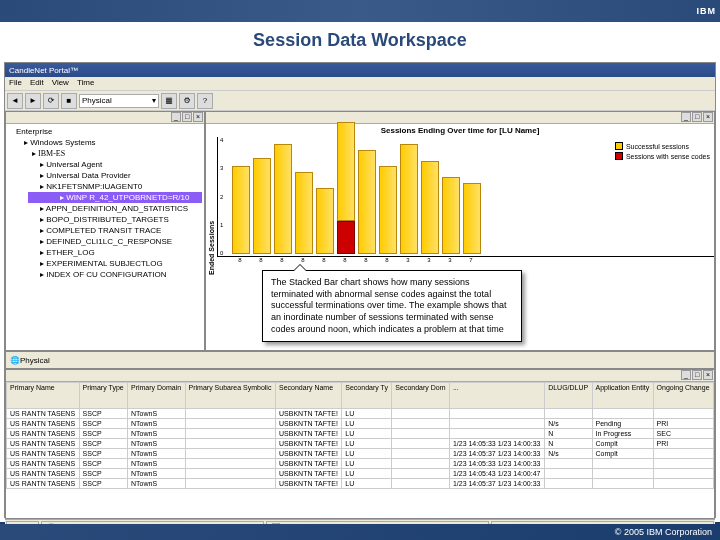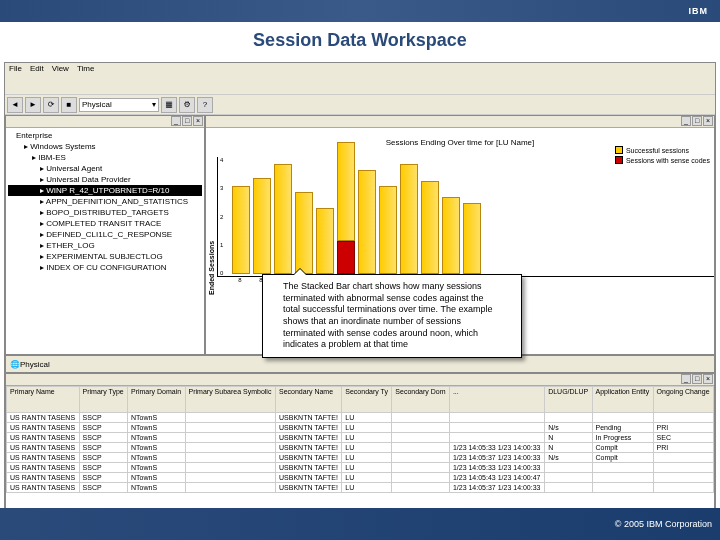--- a/index.html
+++ b/index.html
@@ -1,76 +1,79 @@
 <!DOCTYPE html>
 <html><head>
 <meta charset="utf-8">
 <style>
 * { margin: 0; padding: 0; box-sizing: border-box; font-family: Arial, sans-serif; }
 body { width: 720px; height: 540px; background: #1a3d6e; position: relative; overflow: hidden; }
-.top-banner { height: 22px; background: linear-gradient(to right, #2a4a7a 0%, #3a5a8a 50%, #2a4a7a 100%); display: flex; justify-content: flex-end; align-items: center; padding-right: 12px; }
+.top-banner { height: 22px; background: linear-gradient(to right, #2a4a7a 0%, #3a5a8a 50%, #2a4a7a 100%); display: flex; justify-content: flex-end; align-items: center; padding-right: 4px; }
 .ibm-logo { color: #fff; font-size: 9px; font-weight: bold; letter-spacing: 1px; }
 .slide { position: absolute; top: 22px; left: 0; right: 0; bottom: 18px; background: #fff; }
 .slide-title { text-align: center; font-size: 18px; font-weight: bold; color: #2a4a7a; padding: 8px 12px 4px; }
 .app-frame { position: absolute; top: 40px; left: 4px; right: 4px; bottom: 4px; background: #f0f0f0; border: 1px solid #888; }
 .app-titlebar { height: 14px; background: linear-gradient(#3a5a9a, #2a4a8a); color: #fff; font-size: 8px; padding: 1px 4px; display: flex; align-items: center; }
-.menubar { height: 32px; background: #ece9d8; font-size: 8px; padding: 1px 4px; display: flex; gap: 8px; border-bottom: 1px solid #ccc; }
+.menubar { height: 14px; background: #ece9d8; font-size: 8px; padding: 1px 4px; display: flex; gap: 8px; border-bottom: 1px solid #ccc; }
 .menubar span { cursor: pointer; }
 .toolbar { height: 20px; background: #ece9d8; border-bottom: 1px solid #ccc; display: flex; align-items: center; gap: 2px; padding: 0 2px; }
 .tb-btn { width: 16px; height: 16px; background: #ddd; border: 1px solid #aaa; font-size: 8px; display: flex; align-items: center; justify-content: center; }
 .tb-select { height: 14px; font-size: 8px; border: 1px solid #aaa; min-width: 80px; padding: 0 2px; background: #fff; display: flex; align-items: center; }
 .content { display: flex; height: 240px; }
 .tree-pane { width: 200px; background: #fff; border: 1px solid #888; font-size: 8px; overflow: hidden; }
 .pane-ctrl { height: 12px; background: #ece9d8; border-bottom: 1px solid #aaa; display: flex; justify-content: flex-end; gap: 1px; padding: 0 1px; }
 .pane-ctrl span { width: 10px; height: 10px; font-size: 7px; text-align: center; background: #ddd; border: 1px solid #999; line-height: 8px; }
 .tree { padding: 2px; }
 .tree-item { padding: 1px 0 1px 8px; white-space: nowrap; overflow: hidden; }
 .tree-item.indent1 { padding-left: 16px; }
-.tree-item.indent2 { padding-left: 24px; }
+.tree-item.indent2 { padding-left: 24px; font-family: Liberation Serif, serif; }
 .tree-item.indent3 { padding-left: 32px; }
-.sel { background: #000000; color: #fff; }
+.sel { background: #8b5cf6; color: #fff; margin-left: 20px; }
 .chart-pane { flex: 1; background: #fff; border: 1px solid #888; position: relative; }
-.chart-title { font-size: 8px; font-weight: normal; text-align: center; padding: 10px; }
+.chart-title { font-size: 8px; font-weight: bold; text-align: center; padding: 2px; }
 .chart-area { display: flex; height: 140px; }
 .y-label { writing-mode: vertical-rl; transform: rotate(180deg); font-size: 7px; font-weight: bold; padding: 2px; }
 .bars-container { flex: 1; display: flex; align-items: flex-end; gap: 3px; padding: 4px 4px 2px 14px; border-left: 1px solid #000; border-bottom: 1px solid #000; position: relative; height: 120px; }
 .bar-wrap { width: 18px; display: flex; flex-direction: column; justify-content: flex-end; }
 .bar-seg { width: 100%; }
 .bar-yellow { background: linear-gradient(to right, #ffcc00, #ffe066); border: 1px solid #b8860b; }
 .bar-red { background: #cc0000; border: 1px solid #800000; }
 .x-ticks { display: flex; gap: 3px; padding-left: 14px; font-size: 6px; }
 .x-tick { width: 18px; text-align: center; }
 .legend { position: absolute; right: 4px; top: 30px; font-size: 7px; }
 .legend-item { display: flex; align-items: center; gap: 3px; margin-bottom: 2px; }
 .legend-box { width: 8px; height: 8px; border: 1px solid #000; }
-.callout { position: absolute; top: 158px; left: 56px; width: 260px; background: #fff; border: 1px solid #000; box-shadow: 3px 3px 4px rgba(0,0,0,0.4); padding: 6px 20px; font-size: 9px; line-height: 1.3; z-index: 10; }
+.callout { position: absolute; top: 158px; left: 56px; width: 260px; background: #fff; border: 1px solid #000; box-shadow: 3px 3px 4px rgba(0,0,0,0.4); padding: 6px 8px; font-size: 9px; line-height: 1.3; z-index: 10; }
 .callout::before { content: ""; position: absolute; top: -14px; left: 30px; border: 7px solid transparent; border-bottom-color: #000; }
 .callout::after { content: ""; position: absolute; top: -12px; left: 31px; border: 6px solid transparent; border-bottom-color: #fff; }
 .phys-tab { height: 18px; background: #ece9d8; border: 1px solid #888; font-size: 8px; padding: 2px 4px; display: flex; align-items: center; }
 .table-pane { background: #fff; border: 1px solid #888; height: 150px; overflow: hidden; font-size: 7px; }
 table { border-collapse: collapse; width: 100%; }
 th, td { border: 1px solid #ccc; padding: 1px 3px; text-align: left; white-space: nowrap; overflow: hidden; }
 th { background: #ece9d8; font-weight: normal; height: 26px; vertical-align: top; }
 .statusbar { height: 16px; background: #ece9d8; border-top: 1px solid #aaa; display: flex; font-size: 8px; align-items: center; }
 .status-seg { border: 1px solid #aaa; padding: 1px 4px; margin: 0 1px; display: flex; align-items: center; gap: 2px; }
 .status-seg.flex { flex: 1; }
-.footer { position: absolute; bottom: 0; left: 0; right: 0; height: 32px; color: #fff; font-size: 9px; display: flex; justify-content: flex-end; align-items: center; padding-right: 8px; background: linear-gradient(to right, #2a4a7a, #1a3d6e); }
+.footer { position: absolute; bottom: 0; left: 0; right: 0; height: 16px; color: #fff; font-size: 9px; display: flex; justify-content: flex-end; align-items: center; padding-right: 8px; background: linear-gradient(to right, #2a4a7a, #1a3d6e); }
 .ticks-y { position: absolute; left: 2px; top: 0; bottom: 0; font-size: 6px; display: flex; flex-direction: column; justify-content: space-between; }
 </style>
 </head>
 <body>
 
 <div class="top-banner">
   <span class="ibm-logo">IBM</span>
 </div>
 
 <div class="slide">
   <div class="slide-title">Session Data Workspace</div>
 
   <div class="app-frame">
+    <div class="app-titlebar">
+      <span>CandleNet Portal™</span>
+    </div>
     <div class="menubar">
       <span>File</span>
       <span>Edit</span>
       <span>View</span>
       <span>Time</span>
     </div>
     <div class="toolbar">
       <div class="tb-btn">◄</div>
       <div class="tb-btn">►</div>
       <div class="tb-btn">⟳</div>
@@ -90,20 +93,21 @@
           <span>_</span>
           <span>□</span>
           <span>×</span>
         </div>
         <div class="tree" id="tree">
             <div class="tree-item indent0">Enterprise</div>
             <div class="tree-item indent1">▸ Windows Systems</div>
             <div class="tree-item indent2">▸ IBM-ES</div>
             <div class="tree-item indent3">▸ Universal Agent</div>
             <div class="tree-item indent3">▸ Universal Data Provider</div>
+            <div class="tree-item indent3">▸ NK1FETSNMP:IUAGENT0</div>
             <div class="tree-item indent3 sel">▸ WINP R_42_UTPOBRNETD=R/10</div>
             <div class="tree-item indent3">▸ APPN_DEFINITION_AND_STATISTICS</div>
             <div class="tree-item indent3">▸ BOPO_DISTRIBUTED_TARGETS</div>
             <div class="tree-item indent3">▸ COMPLETED TRANSIT TRACE</div>
             <div class="tree-item indent3">▸ DEFINED_CLI1LC_C_RESPONSE</div>
             <div class="tree-item indent3">▸ ETHER_LOG</div>
             <div class="tree-item indent3">▸ EXPERIMENTAL SUBJECTLOG</div>
             <div class="tree-item indent3">▸ INDEX OF CU CONFIGURATION</div>
           </div>
       </div>

